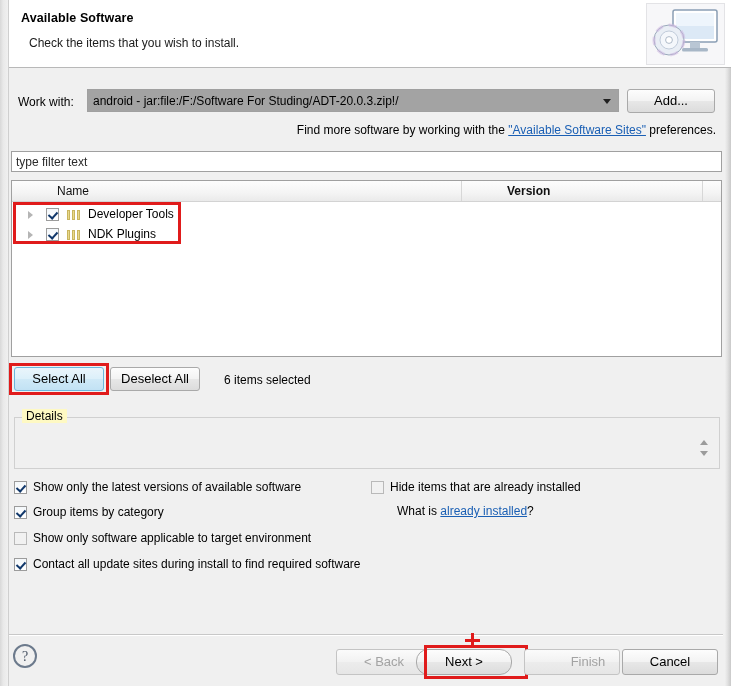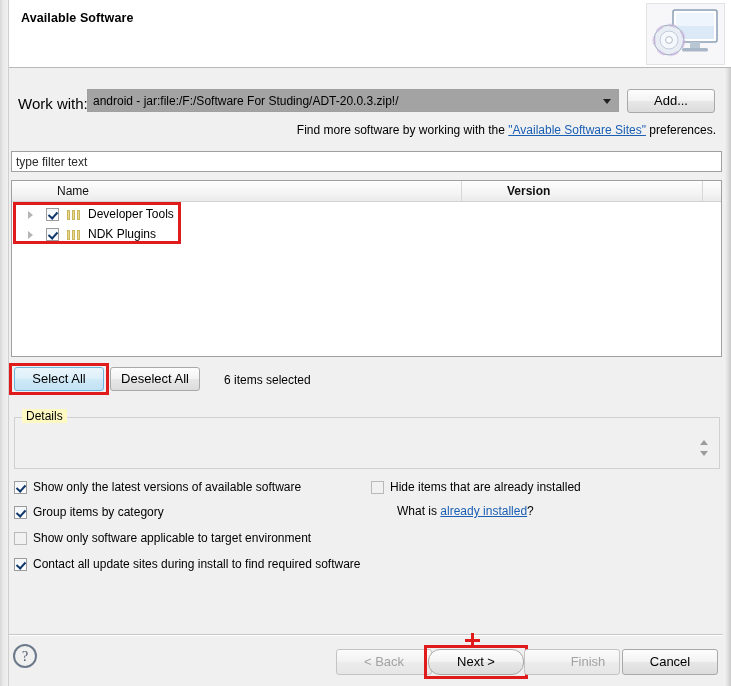--- a/index.html
+++ b/index.html
@@ -73,21 +73,21 @@
     height: 62px;
     background: #f7f7f9;
     border: 1px solid #e3e3e6;
     box-sizing: border-box;
   }
 
   
   .workwith-label {
     position: absolute;
     left: 18px; top: 95px;
-    font-size: 15px;
+    font-size: 12px;
   }
   .combo {
     position: absolute;
     left: 87px; top: 89px;
     width: 532px;
     height: 23px;
     background: #a3a3a3;
     border: 1px solid #a0a0a0;
     box-sizing: border-box;
   }
@@ -351,21 +351,21 @@
     box-sizing: border-box;
     font-family: "Liberation Serif", serif;
   }
   .btn-nav {
     position: absolute;
     top: 649px;
     width: 96px; height: 26px;
     line-height: 24px;
   }
   .btn-back   { left: 336px; }
-  .btn-next   { left: 428px; border-radius: 12px; }
+  .btn-next   { left: 416px; border-radius: 12px; }
   .btn-finish { left: 524px; padding-left: 32px; }
   .btn-cancel { left: 622px; }
 
   .cursor-plus {
     position: absolute;
     left: 465px; top: 633px;
     width: 15px; height: 15px;
   }
   .cursor-plus::before, .cursor-plus::after {
     content: "";
@@ -378,20 +378,21 @@
 </head>
 <body>
 
 <div class="dialog">
 
   <div class="frame-left"></div>
   <div class="frame-right"></div>
 
   <div class="banner">
     <div class="banner-title">Available Software</div>
+    <div class="banner-sub">Check the items that you wish to install.</div>
     <div class="banner-icon">
       <svg width="77" height="60" viewBox="0 0 77 60">
         <rect x="26" y="6" width="44" height="32" rx="2" fill="#ffffff" stroke="#8a9fb5" stroke-width="1.5"></rect>
         <rect x="29" y="9" width="38" height="26" fill="#dce9f6"></rect>
         <rect x="29" y="9" width="38" height="13" fill="#eef5fc"></rect>
         <rect x="43" y="38" width="10" height="6" fill="#b9c6d4"></rect>
         <rect x="35" y="44" width="26" height="3.5" rx="1.5" fill="#a8b7c7"></rect>
         <g>
           <circle cx="22" cy="36" r="15" fill="#e9eef5" stroke="#9aa9bb" stroke-width="1"></circle>
           <circle cx="22" cy="36" r="15" fill="none" stroke="#cdb7e0" stroke-width="3" stroke-dasharray="8 6" opacity="0.55"></circle>

